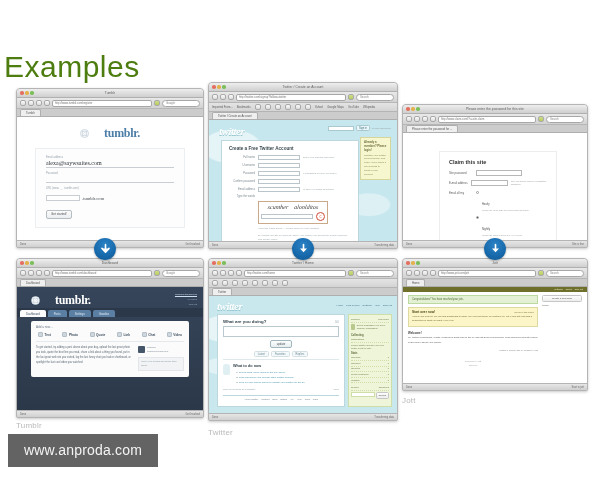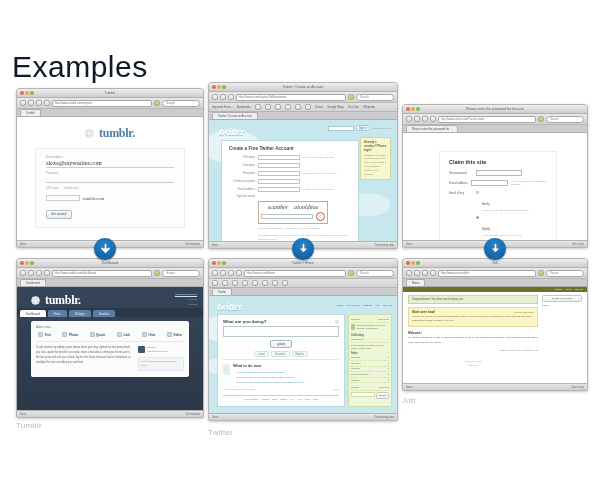--- a/index.html
+++ b/index.html
@@ -22,23 +22,23 @@
   .url-badge {
     position: absolute; left: 8px; bottom: 13px;
     background: #636363; color: #f4f4f4;
     font-size: 14px; letter-spacing: .2px;
     padding: 8px 16px 9px 16px;
     white-space: nowrap;
   }
 
   
   .slide-title {
-    position: absolute; left: 12px; top: 52px;
+    position: absolute; left: 4px; top: 52px;
     font-size: 30px; font-weight: 300;
-    color: #0f172a; letter-spacing: .5px;
+    color: #4d7c0f; letter-spacing: .5px;
     line-height: 1;
   }
 
   
   .win {
     position: absolute;
     background: #d8d8d8;
     border: 1px solid #b4b4b4;
     border-radius: 4px 4px 2px 2px;
     box-shadow: 0 1px 3px rgba(0,0,0,.22);
@@ -103,21 +103,21 @@
   .statusbar {
     height: 7px; flex: 0 0 7px;
     background: linear-gradient(#e6e6e6,#d0d0d0);
     border-top: 1px solid #b4b4b4;
     display: flex; align-items: center; justify-content: space-between;
     padding: 0 3px; font-size: 2.6px; color: #6b6b6b;
   }
 
   
   .pg-tumblr-signup { background: #ffffff; height: 100%; padding-top: 9px; }
-  .tumblr-logo-row { display: flex; align-items: center; justify-content: center; gap: 5px; }
+  .tumblr-logo-row { display: flex; align-items: center; justify-content: center; gap: 15px; }
   .tumblr-flake {
     width: 9px; height: 9px; border-radius: 50%;
     background: radial-gradient(circle at 50% 50%, #ffffff 18%, #cfd9e2 22%, #ffffff 30%, #b9c6d3 55%, #ffffff 62%);
     border: .5px solid #cdd7e0;
   }
   .tumblr-word { font-family: "Liberation Serif", serif; font-weight: bold;
                  font-size: 12px; color: #4d7ea8; letter-spacing: -.3px; }
   .signup-card {
     margin: 7px 18px 0 18px; background: #fdfdfd;
     border: .5px solid #eceff1; padding: 7px 10px 8px 10px;
@@ -297,20 +297,21 @@
   .dl-arrow svg { width: 13px; height: 13px; }
 
   
   .cap { position: absolute; font-size: 8px; color: #b9b9b9; letter-spacing: .2px; }
 </style>
 </head>
 <body>
 
 <div class="stage">
 
+  <div class="url-badge">www.anproda.com</div>
   <div class="slide-title">Examples</div>
 
   <div class="win" style="left:16px; top:88px; width:188px; height:160px;">
     <div class="win-titlebar">
       <div class="lights">
         <span class="light l-r"></span>
         <span class="light l-y"></span>
         <span class="light l-g"></span>
       </div>
       <div class="win-title">Tumblr</div>

